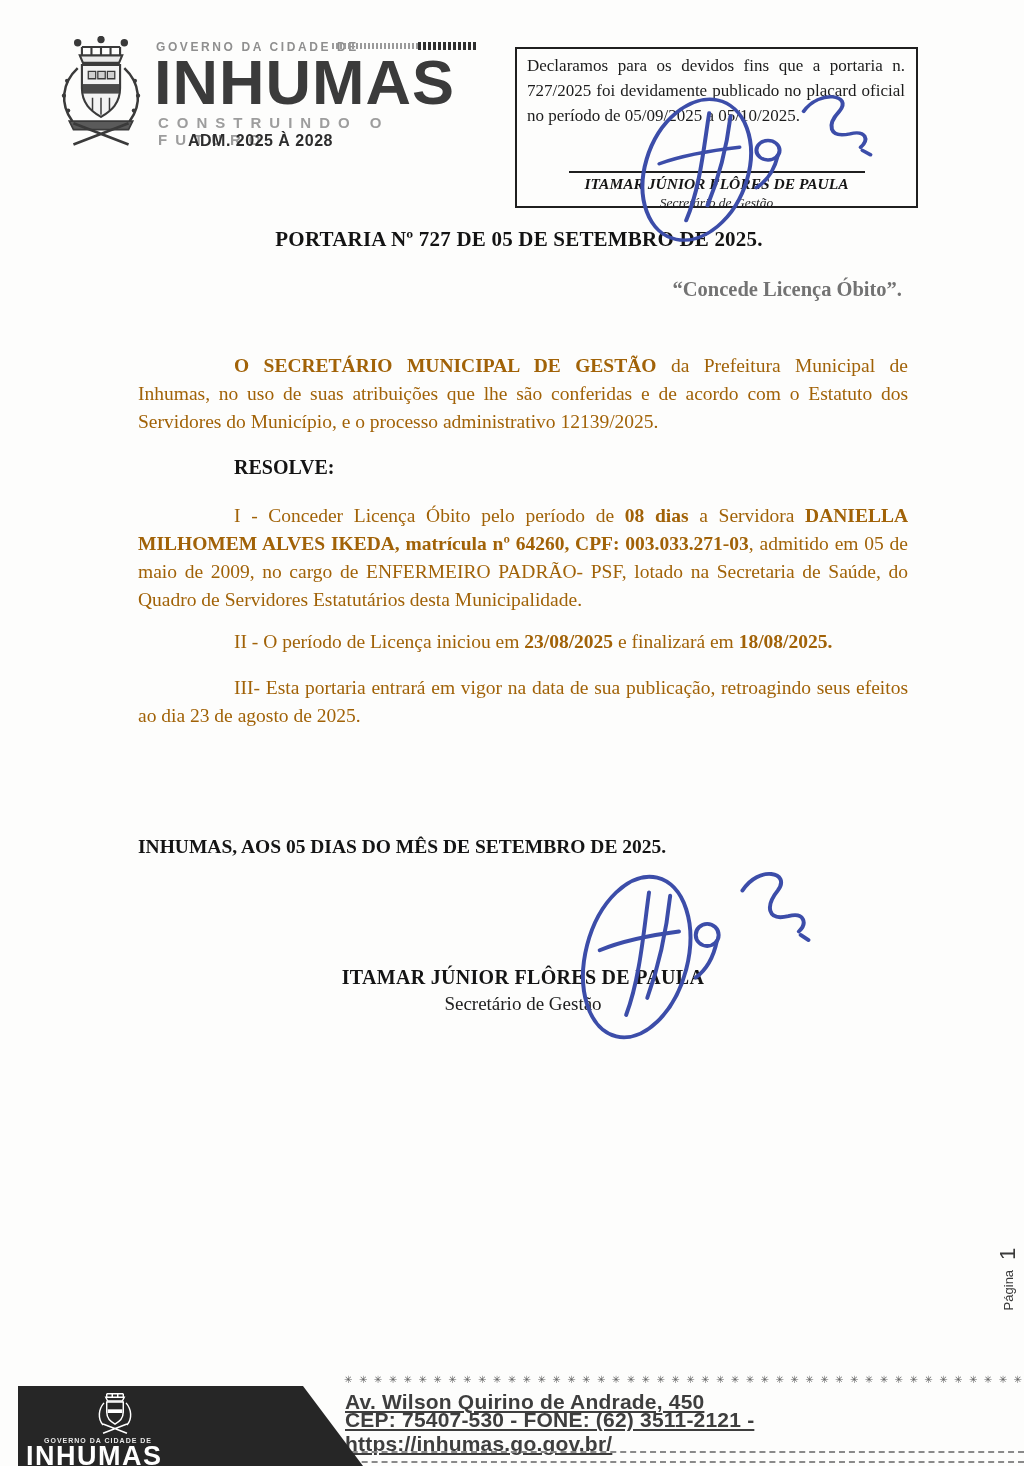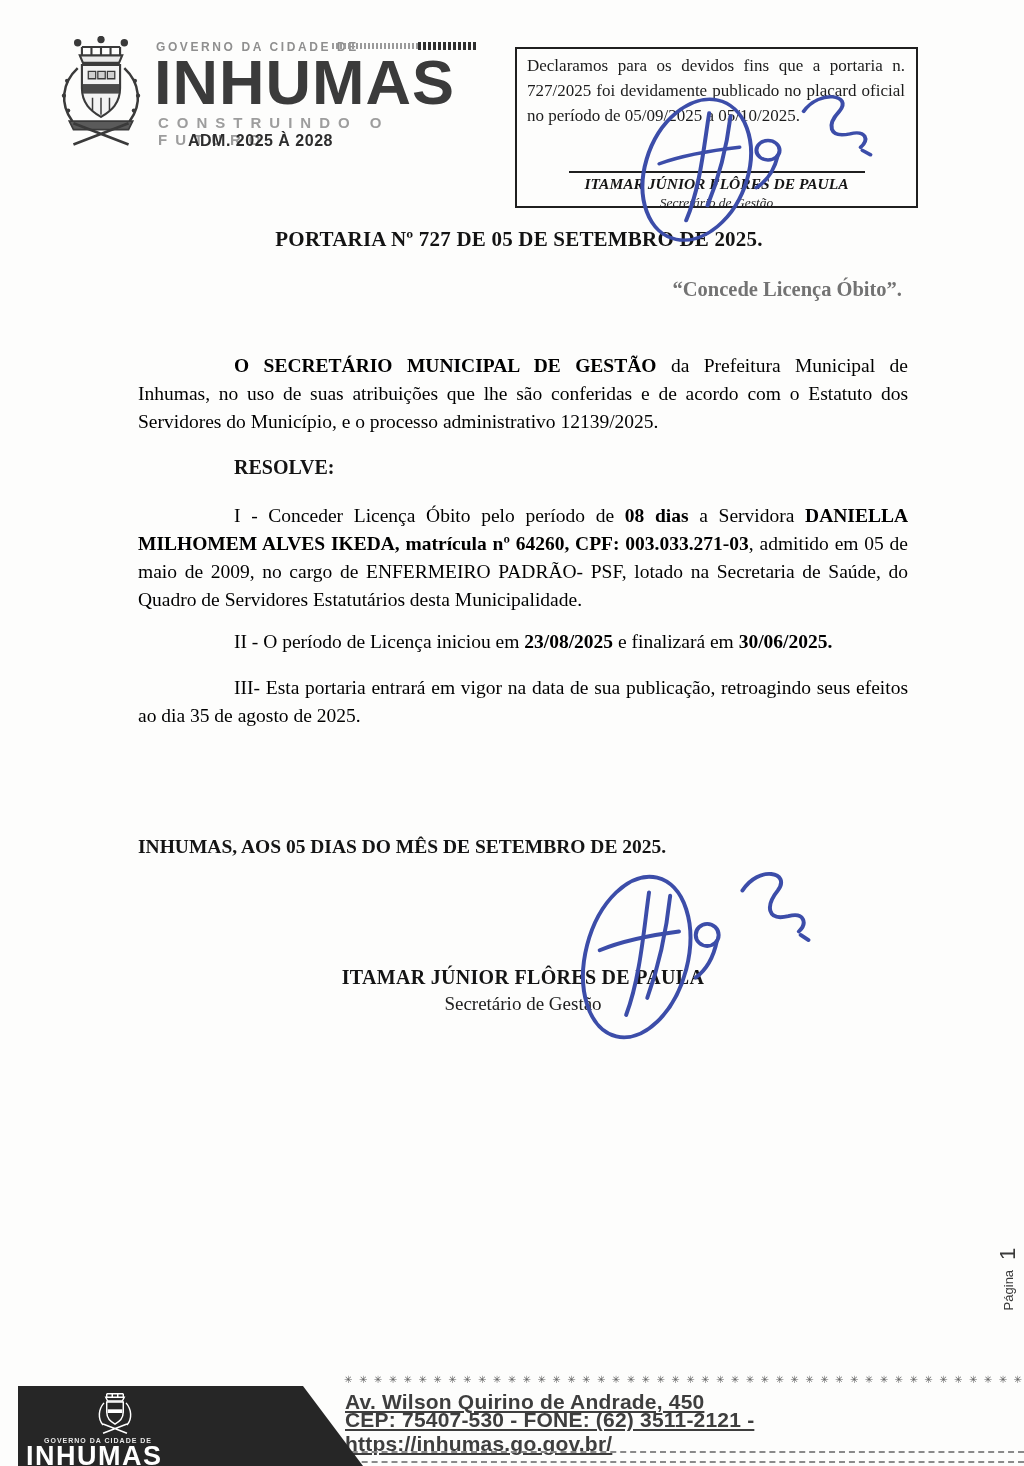--- a/index.html
+++ b/index.html
@@ -28,21 +28,21 @@
   .stamp-line{position:absolute;left:52px;top:122px;width:296px;border-top:2px solid #1f1f1f;}
   .stamp-name{position:absolute;left:0;top:126px;width:100%;text-align:center;
     font-weight:700;font-style:italic;font-size:15.5px;color:#151515;}
   .stamp-role{position:absolute;left:0;top:146px;width:100%;text-align:center;
     font-style:italic;font-size:13.5px;color:#232323;}
   
   .doc-title{left:14px;top:227px;width:1010px;text-align:center;
     font-weight:700;font-size:21px;letter-spacing:.2px;color:#131313;}
   .doc-subject{top:278px;right:122px;font-weight:700;font-size:20.5px;color:#737373;}
   .para{left:138px;width:770px;font-size:19.5px;line-height:28px;
-    text-align:justify;text-indent:96px;color:#000000;}
+    text-align:justify;text-indent:96px;color:#a16207;}
   .noj{text-align:left;}
   .b{font-weight:700;}
   .resolve{left:234px;font-weight:700;font-size:20px;color:#141414;}
   .closing{left:234px;font-size:19.5px;color:#1d1d1d;}
   .gab{left:138px;width:770px;font-weight:700;font-size:19.5px;color:#141414;}
   .gab .l1{text-indent:96px;text-align:justify;text-align-last:justify;}
   .gab .l2{margin-top:16px;}
   .sig-name{left:138px;top:966px;width:770px;text-align:center;
     font-weight:700;font-size:20px;letter-spacing:.3px;color:#141414;}
   .sig-role{left:138px;top:993px;width:770px;text-align:center;font-size:19px;color:#202020;}
@@ -129,23 +129,23 @@
   <div class="abs doc-title">PORTARIA Nº 727 DE 05 DE SETEMBRO DE 2025.</div>
 
   <div class="abs doc-subject">“Concede Licença Óbito”.</div>
 
   <div class="abs para" style="top:352px;"><span class="b">O SECRETÁRIO MUNICIPAL DE GESTÃO</span><span> da Prefeitura Municipal de Inhumas, no uso de suas atribuições que lhe são conferidas e de acordo com o Estatuto dos Servidores do Município, e o processo administrativo 12139/2025.</span></div>
 
   <div class="abs resolve" style="top:456px;">RESOLVE:</div>
 
   <div class="abs para" style="top:502px;"><span>I - Conceder Licença Óbito pelo período de </span><span class="b">08 dias</span><span> a Servidora </span><span class="b">DANIELLA MILHOMEM ALVES IKEDA, matrícula nº 64260, CPF: 003.033.271-03</span><span>, admitido em 05 de maio de 2009, no cargo de ENFERMEIRO PADRÃO- PSF, lotado na Secretaria de Saúde, do Quadro de Servidores Estatutários desta Municipalidade.</span></div>
 
-  <div class="abs para noj" style="top:628px;"><span>II - O período de Licença iniciou em </span><span class="b">23/08/2025</span><span> e finalizará em </span><span class="b">30/06/2025.</span></div>
+  <div class="abs para noj" style="top:628px;"><span>II - O período de Licença iniciou em </span><span class="b">23/08/2025</span><span> e finalizará em </span><span class="b">18/08/2025.</span></div>
 
-  <div class="abs para" style="top:674px;">III- Esta portaria entrará em vigor na data de sua publicação, retroagindo seus efeitos ao dia 35 de agosto de 2025.</div>
+  <div class="abs para" style="top:674px;">III- Esta portaria entrará em vigor na data de sua publicação, retroagindo seus efeitos ao dia 23 de agosto de 2025.</div>
 
 
   <div class="abs gab" style="top:820px;">
     <div class="l2">INHUMAS, AOS 05 DIAS DO MÊS DE SETEMBRO DE 2025.</div>
   </div>
 
   <svg class="abs sigsvg z3" style="left:538px;top:848px;" width="282" height="196" viewBox="0 0 320 230" preserveAspectRatio="none">
     <use href="#sig"></use>
   </svg>
 

